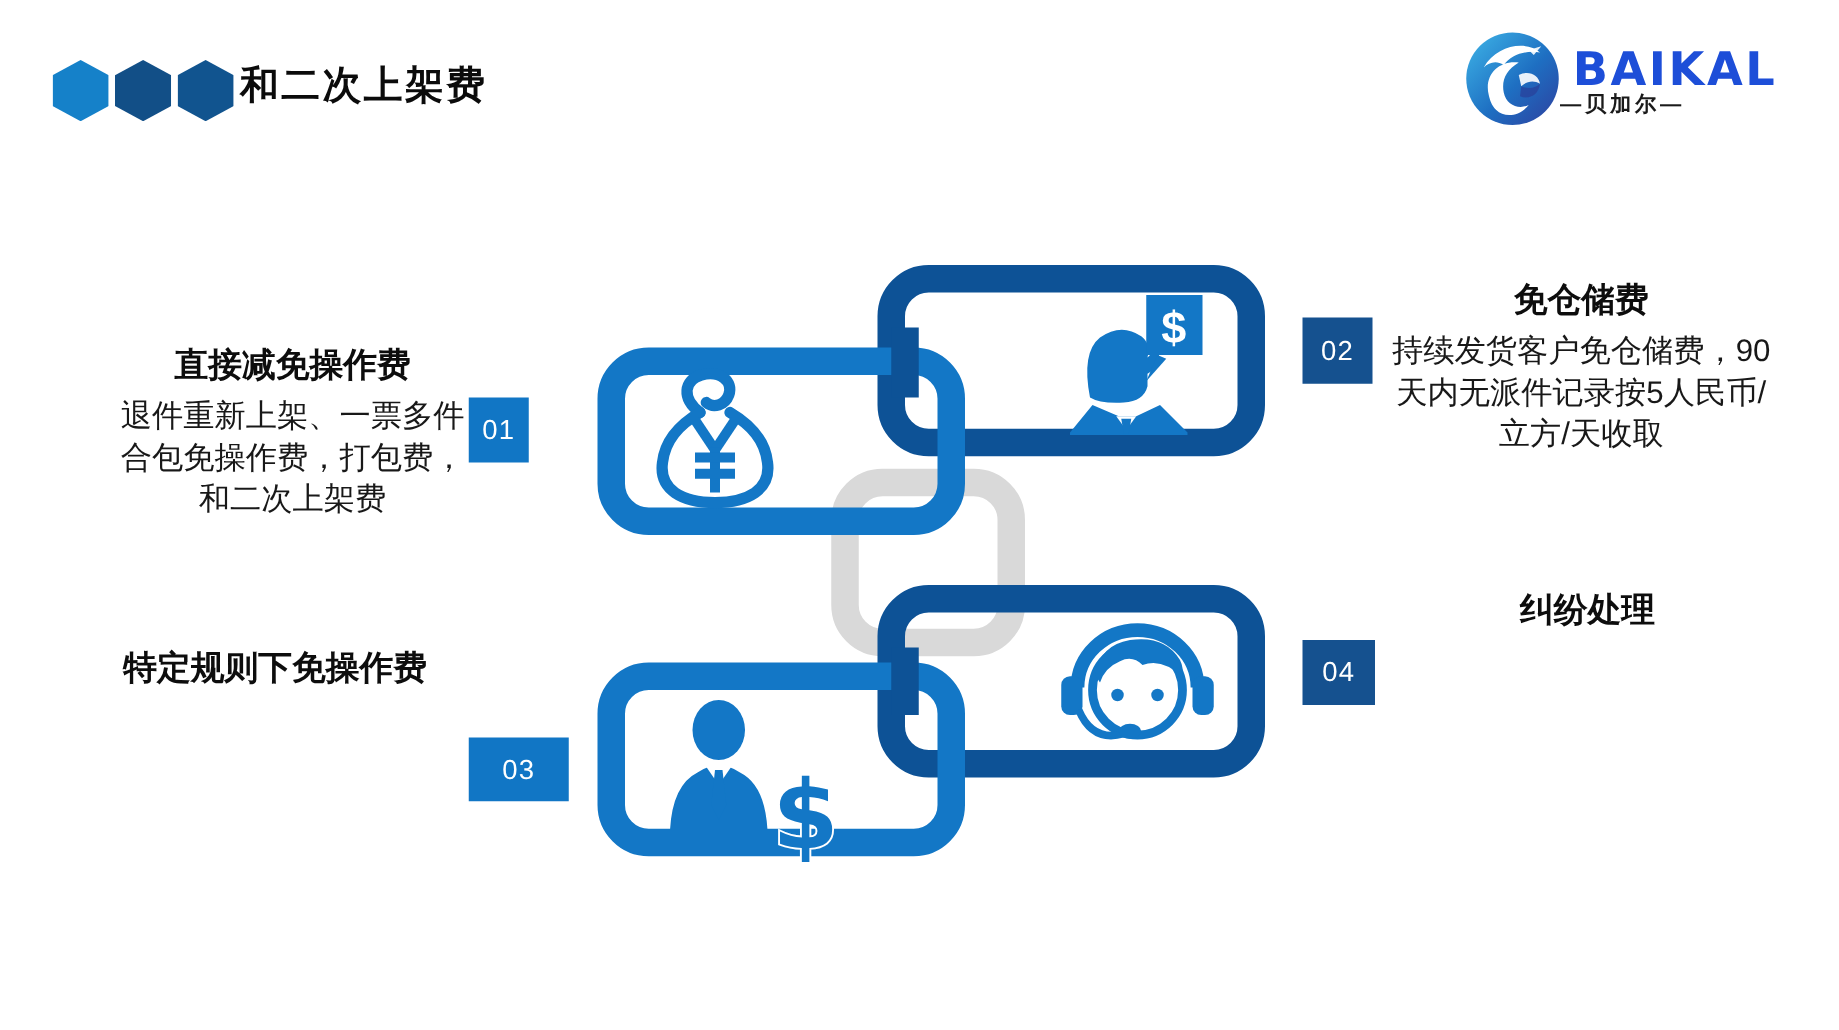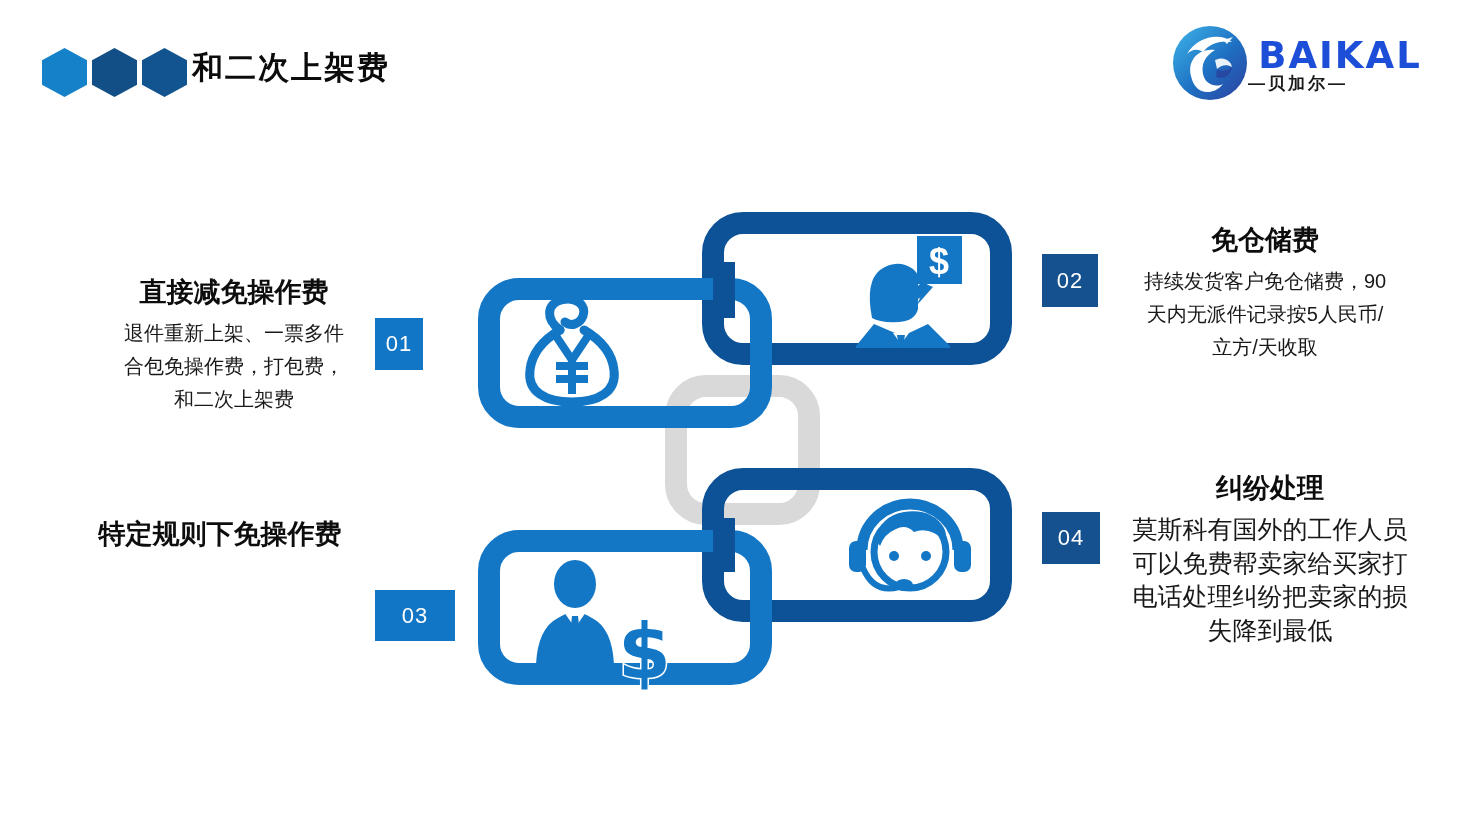--- a/index.html
+++ b/index.html
@@ -30,21 +30,21 @@
     text-align:center;font-size:37px;font-weight:900;letter-spacing:2px;
     color:#1d4ed8;font-family:"DejaVu Sans","Liberation Sans",sans-serif;
   }
   .brand-cn{
     position:absolute;left:1248px;top:72px;width:184px;
     font-size:17px;font-weight:700;letter-spacing:3px;color:#1a1a1a;
   }
   
   .service{position:absolute;text-align:center;}
   .service-title{font-size:27px;font-weight:800;color:#0d0d0d;line-height:37px;margin:0 0 6px 0;}
-  .service-body{font-size:20px;line-height:33px;color:#181818;white-space:pre-line;margin:0;}
+  .service-body{font-size:25px;line-height:33px;color:#181818;white-space:pre-line;margin:0;}
   .svc-0{left:38px;  top:274px;width:392px;}
   .svc-1{left:1100px;top:222px;width:330px;}
   .svc-2{left:20px;  top:516px;width:400px;}
   .svc-3{left:1112px;top:470px;width:316px;}
   .svc-2 .service-body{font-size:23px;line-height:32.5px;}
   .svc-3 .service-body{font-size:25px;line-height:33.5px;}
   
   .badge{
     position:absolute;display:flex;align-items:center;justify-content:center;
     color:#ffffff;font-size:22px;font-weight:400;letter-spacing:1px;
@@ -153,24 +153,20 @@
     <h2 class="service-title">免仓储费</h2>
     <p class="service-body">持续发货客户免仓储费，90
 天内无派件记录按5人民币/
 立方/天收取</p>
   </div>
   <div class="service svc-2">
     <h2 class="service-title">特定规则下免操作费</h2>
   </div>
   <div class="service svc-3">
     <h2 class="service-title">纠纷处理</h2>
-    <p class="service-body">莫斯科有国外的工作人员
-可以免费帮卖家给买家打
-电话处理纠纷把卖家的损
-失降到最低</p>
   </div>
 
   <div class="badge badge-1">01</div>
   <div class="badge badge-2">02</div>
   <div class="badge badge-3">03</div>
   <div class="badge badge-4">04</div>
 
 </div>
 
 </body></html>

